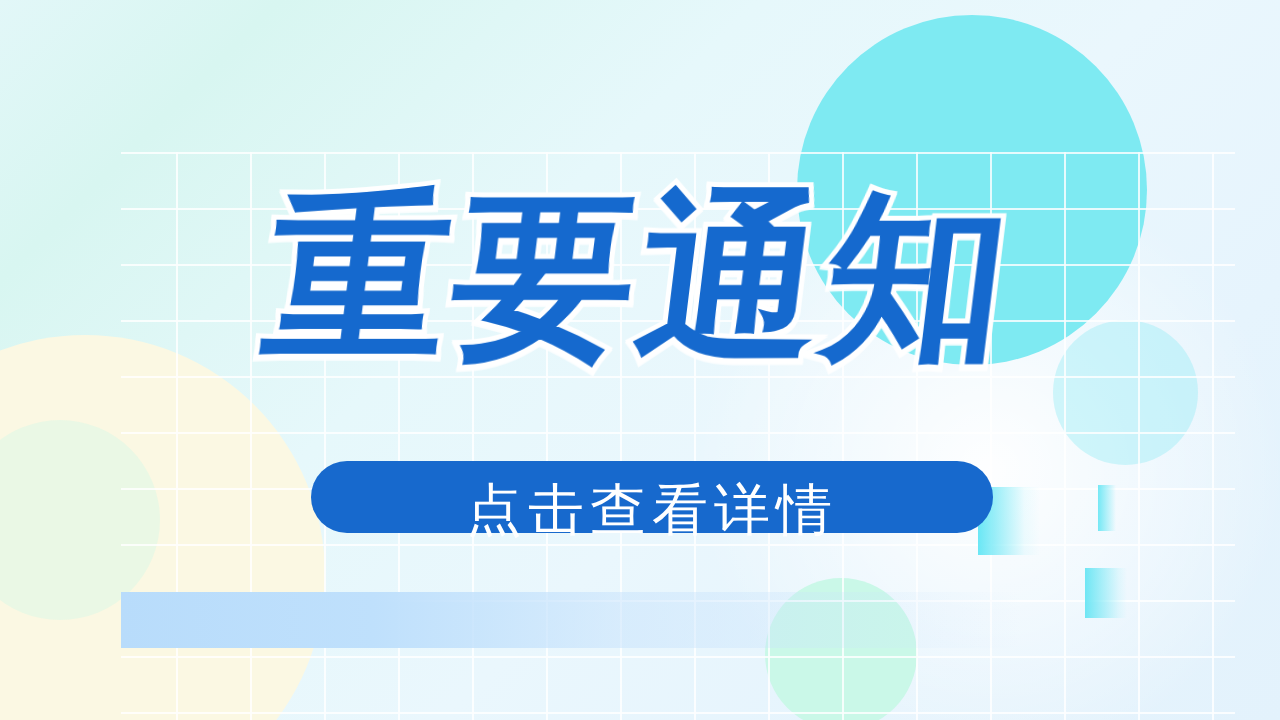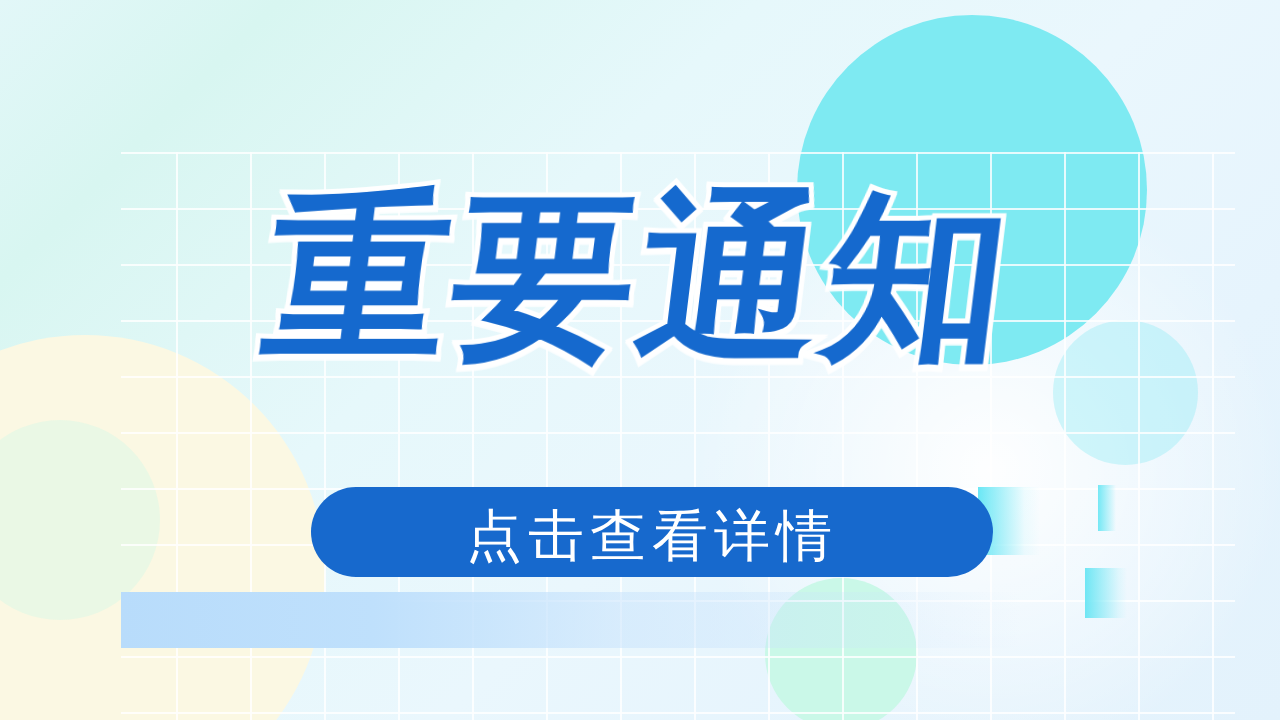--- a/index.html
+++ b/index.html
@@ -101,22 +101,22 @@
     paint-order: stroke fill;
     transform: skewX(-7deg);
     white-space: nowrap;
     filter: drop-shadow(0 2px 0 rgba(255,255,255,0.9));
     user-select: none;
   }
 
   
   .cta {
     position: absolute;
-    left: 311px; top: 487px;
-    width: 682px; height: 90px;
+    left: 311px; top: 461px;
+    width: 682px; height: 72px;
     border: none;
     border-radius: 49px;
     background: #1769cd;
     color: #ffffff;
     font-size: 56px;
     font-weight: 400;
     letter-spacing: 6px;
     line-height: 98px;
     text-align: center;
     padding: 0;

